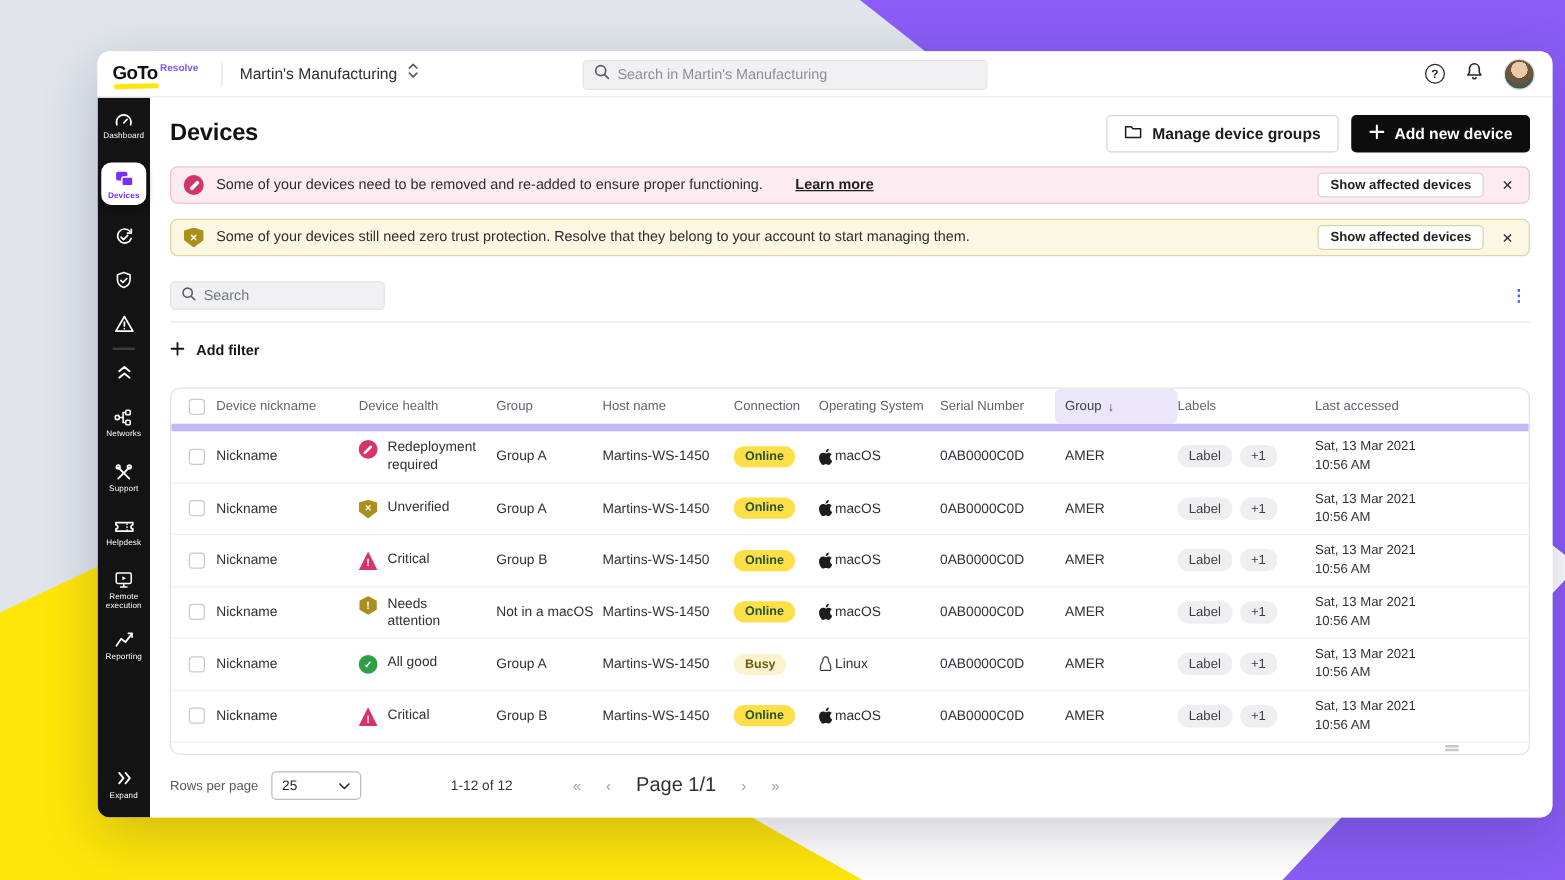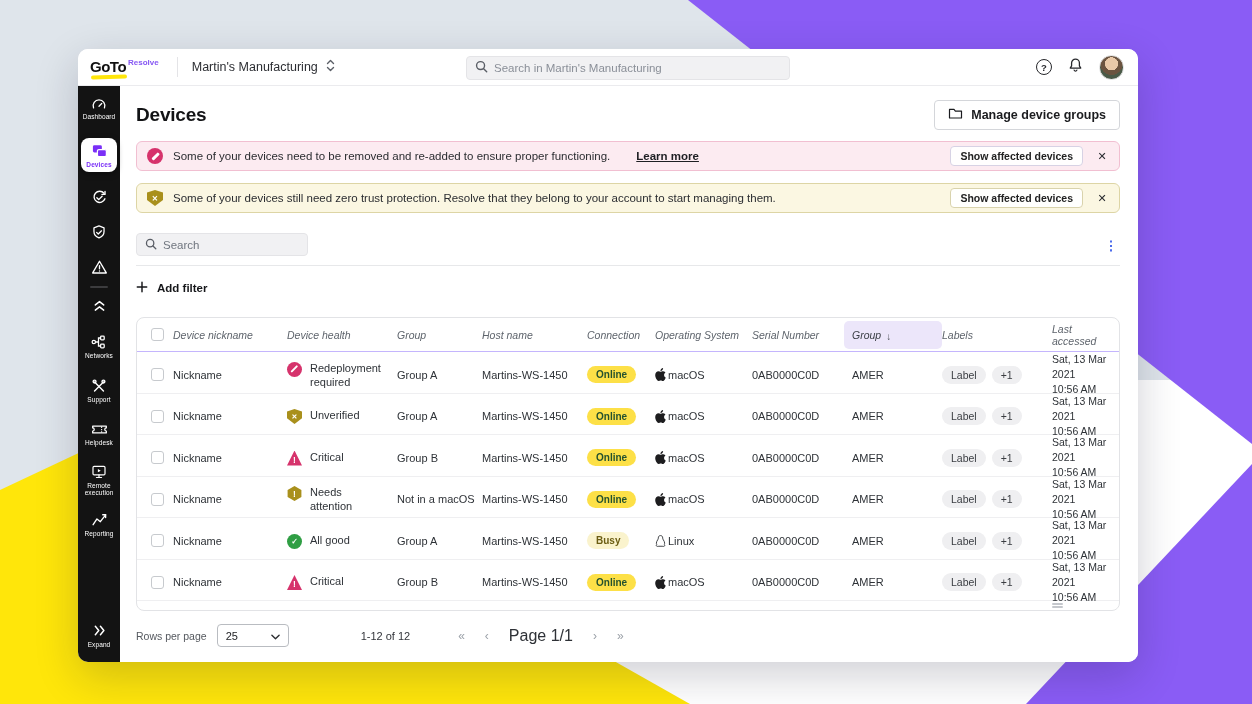--- a/index.html
+++ b/index.html
@@ -7,21 +7,21 @@
   .stage { position:absolute; inset:0; width:1252px; height:704px; background:#dfe5eb; overflow:hidden; }
 
   
   .bg { position:absolute; inset:0; }
   .bg-white-br { position:absolute; left:600px; top:380px; right:0; bottom:0; background:#ffffff; }
   .bg-yellow  { clip-path:polygon(0 490px,170px 410px,690px 704px,0 704px); background:#ffe60a; }
   .bg-purple-tr { clip-path:polygon(688px 0,1252px 0,1252px 444px); background:#8a5cf5; }
   .bg-purple-br { clip-path:polygon(1026px 704px,1252px 464px,1252px 704px); background:#8a5cf5; }
 
   
-  .app-card { position:absolute; left:78px; top:49px; width:1060px; height:613px; background:#fff;
+  .app-card { position:absolute; left:78px; top:41px; width:1164px; height:613px; background:#fff;
     border-radius:10px; box-shadow:0 14px 44px rgba(20,20,45,.20); overflow:hidden; }
 
   
   .topbar { position:absolute; top:0; left:0; right:0; height:37px; background:#fff; border-bottom:1px solid #ebebee;
     display:flex; align-items:center; padding:0 14px 0 12px; z-index:3; }
   .logo-wrap { display:flex; align-items:flex-start; gap:2px; }
   .logo-main { font-size:15px; font-weight:800; letter-spacing:-.5px; color:#111; position:relative; line-height:16px; }
   .logo-main::after { content:""; position:absolute; left:1px; right:-1px; bottom:-3px; height:3.5px; background:#ffe60a; border-radius:2px; transform:rotate(-1.5deg); }
   .logo-sub { font-size:8px; font-weight:700; color:#8657f3; margin-top:-1px; }
   .tb-divider { width:1px; height:20px; background:#e4e4e7; margin:0 14px 0 18px; }
@@ -83,21 +83,21 @@
   .tbl-search input::placeholder { color:#70767f; }
   .kebab { margin-left:auto; width:18px; text-align:center; cursor:pointer; }
   .kebab::before { content:"⋮"; color:#4263eb; font-size:13px; font-weight:700; }
   .hr { margin-top:9px; height:1px; background:#e7e8ea; }
   .add-filter { margin-top:15px; display:flex; align-items:center; gap:9px; cursor:pointer; width:max-content; }
   .add-filter span { font-size:11.5px; font-weight:700; color:#16171a; }
 
   
   .dev-table { margin-top:22px; border:1px solid #e2e3e6; border-radius:8px; overflow:hidden; }
   .trow { display:grid; grid-template-columns:36px 114px 110px 85px 105px 68px 97px 100px 90px 110px 1fr; align-items:center; }
-  .thead { height:34px; border-bottom:1px solid #c4b5fd;font-style:italic; }
+  .thead { height:34px; border-bottom:6px solid #c4b5fd; }
   .th { font-size:10.5px; color:#5e646c; }
   .tbody-row { height:41.5px; border-bottom:1px solid #efeff1; font-size:11px; color:#2e3237; }
   .tbody-row:last-of-type { border-bottom:none; }
   .cb { width:13px; height:13px; border:1.5px solid #c7cace; border-radius:3px; margin-left:14px; cursor:pointer; background:#fff; }
   .th-sorted { display:inline-flex; align-items:center; gap:5px; background:#ece6fa; border-radius:5px; padding:5px 8px; margin-left:-8px; cursor:pointer; }
   .th-sorted .th { color:#3a3e45; }
   .sort-ic::before { content:"↓"; font-size:10px; color:#4b4f57; }
   .health-cell { display:flex; align-items:flex-start; gap:8px; padding-right:12px; }
   .health-ic { width:15px; height:15px; flex:none; display:flex; align-items:center; justify-content:center; color:#fff; margin-top:1px; }
   .health-ic::before { font-weight:700; }
@@ -318,20 +318,28 @@
         <h1 class="page-title">Devices</h1>
         <div class="title-actions">
           <button class="btn btn-secondary">
             <span>
               <svg width="15" height="13" viewBox="0 0 20 17" fill="none" stroke="#1b1c1f" stroke-width="1.6" stroke-linejoin="round">
                   <path d="M2 3h6l1.8 2.2H18V14.5H2z"></path>
                 </svg>
             </span>
             <span>Manage device groups</span>
           </button>
+          <button class="btn btn-primary">
+            <span>
+              <svg width="13" height="13" viewBox="0 0 14 14" fill="none" stroke="#fff" stroke-width="1.8" stroke-linecap="round">
+                  <path d="M7 1.5v11M1.5 7h11"></path>
+                </svg>
+            </span>
+            <span>Add new device</span>
+          </button>
         </div>
       </div>
 
       <div class="alert alert-error">
         <span class="ic-badge ic-noentry"></span>
         <span>Some of your devices need to be removed and re-added to ensure proper functioning.</span>
         <a class="alert-link">Learn more</a>
         <span class="alert-spacer"></span>
         <button class="alert-btn">Show affected devices</button>
         <span class="close-ic"></span>

